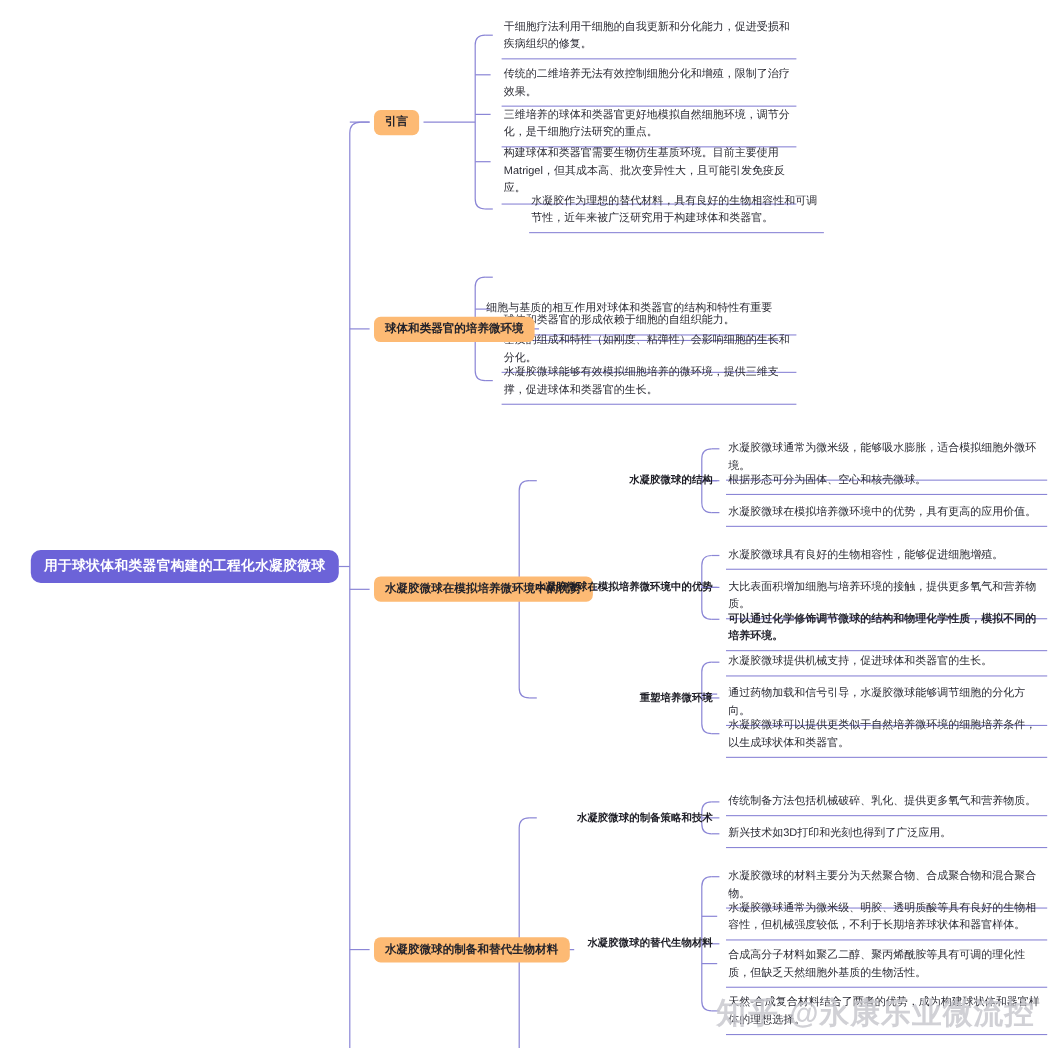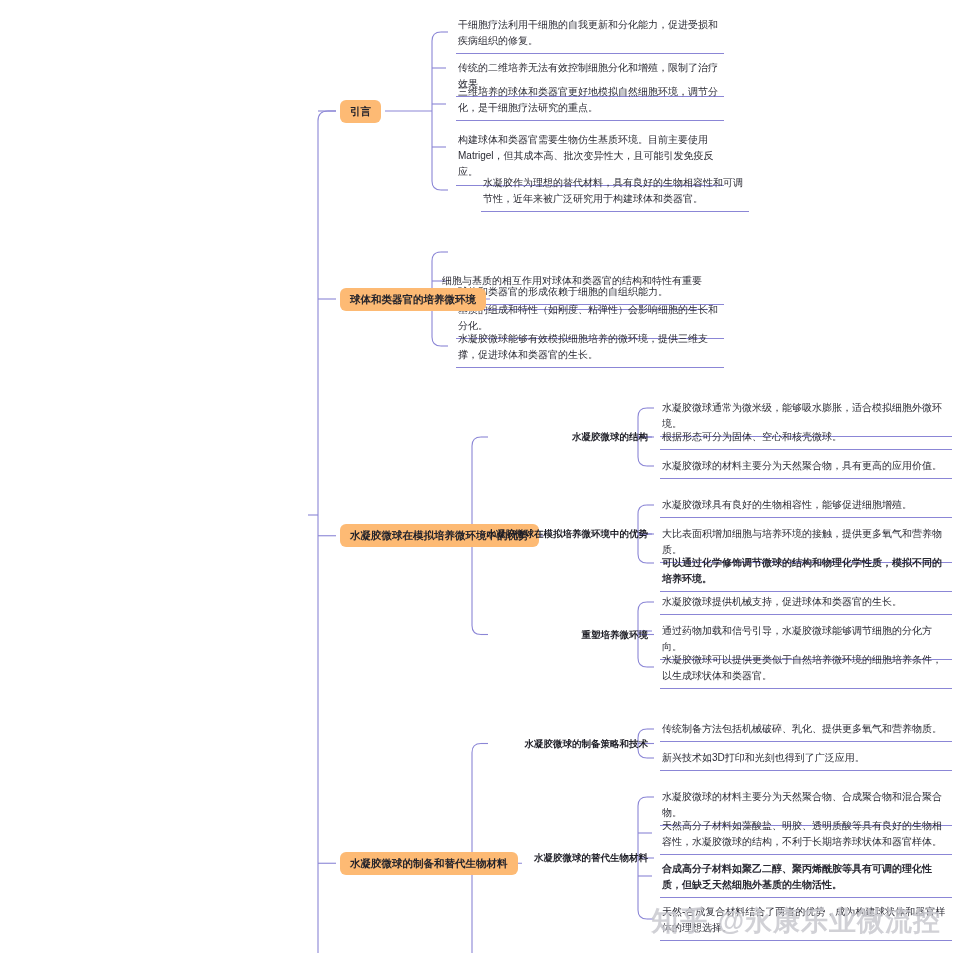--- a/index.html
+++ b/index.html
@@ -158,45 +158,46 @@
       <path d="M 318 111 L 336 111"></path>
       <path d="M 318 299 L 336 299"></path>
       <path d="M 318 535.75 L 336 535.75"></path>
       <path d="M 318 863.25 L 336 863.25"></path>
       <path d="M 318 1186.5 L 336 1186.5"></path>
       <path d="M 318 1343.5 L 336 1343.5"></path>
       <path d="M 328 111 L 336 111"></path>
       <path d="M 328 1343.5 L 336 1343.5"></path>
     </svg>
 
+  <div class="root" style="left:28px; top:500px;">用于球状体和类器官构建的工程化水凝胶微球</div>
 
   <div id="nodes">
       <div class="leaf" style="left: 456px; top: 14px; width: 268px;">干细胞疗法利用干细胞的自我更新和分化能力，促进受损和疾病组织的修复。</div>
       <div class="leaf" style="left: 456px; top: 57px; width: 268px;">传统的二维培养无法有效控制细胞分化和增殖，限制了治疗效果。</div>
-      <div class="leaf" style="left: 456px; top: 81px; width: 268px;">三维培养的球体和类器官更好地模拟自然细胞环境，调节分化，是干细胞疗法研究的重点。</div>
+      <div class="leaf" style="left: 456px; top: 94px; width: 268px;">三维培养的球体和类器官更好地模拟自然细胞环境，调节分化，是干细胞疗法研究的重点。</div>
       <div class="leaf" style="left: 456px; top: 129px; width: 268px;">构建球体和类器官需要生物仿生基质环境。目前主要使用Matrigel，但其成本高、批次变异性大，且可能引发免疫反应。</div>
       <div class="leaf" style="left: 456px; top: 172px; width: 268px; margin-left: 25px;">水凝胶作为理想的替代材料，具有良好的生物相容性和可调节性，近年来被广泛研究用于构建球体和类器官。</div>
       <div class="leaf" style="left: 456px; top: 241px; width: 268px; margin-top: 40px;">球体和类器官的形成依赖于细胞的自组织能力。</div>
       <div class="leaf" style="left: 440px; top: 270px; width: 268px;">细胞与基质的相互作用对球体和类器官的结构和特性有重要影响。</div>
       <div class="leaf" style="left: 456px; top: 299px; width: 268px;">基质的组成和特性（如刚度、粘弹性）会影响细胞的生长和分化。</div>
       <div class="leaf" style="left: 456px; top: 328px; width: 268px;">水凝胶微球能够有效模拟细胞培养的微环境，提供三维支撑，促进球体和类器官的生长。</div>
       <div class="leaf" style="left: 660px; top: 397px; width: 292px;">水凝胶微球通常为微米级，能够吸水膨胀，适合模拟细胞外微环境。</div>
       <div class="leaf" style="left: 660px; top: 426px; width: 292px;">根据形态可分为固体、空心和核壳微球。</div>
-      <div class="leaf" style="left: 660px; top: 455px; width: 292px;">水凝胶微球的材料主要分为天然聚合物，具有更高的应用价值。</div>
+      <div class="leaf" style="left: 660px; top: 455px; width: 292px;">水凝胶微球在模拟培养微环境中的优势，具有更高的应用价值。</div>
       <div class="leaf" style="left: 660px; top: 494px; width: 292px;">水凝胶微球具有良好的生物相容性，能够促进细胞增殖。</div>
       <div class="leaf" style="left: 660px; top: 523px; width: 292px;">大比表面积增加细胞与培养环境的接触，提供更多氧气和营养物质。</div>
       <div class="leaf" style="left: 660px; top: 552px; width: 292px; font-weight: bold;">可以通过化学修饰调节微球的结构和物理化学性质，模拟不同的培养环境。</div>
       <div class="leaf" style="left: 660px; top: 591px; width: 292px;">水凝胶微球提供机械支持，促进球体和类器官的生长。</div>
       <div class="leaf" style="left: 660px; top: 620px; width: 292px;">通过药物加载和信号引导，水凝胶微球能够调节细胞的分化方向。</div>
       <div class="leaf" style="left: 660px; top: 649px; width: 292px;">水凝胶微球可以提供更类似于自然培养微环境的细胞培养条件，以生成球状体和类器官。</div>
       <div class="leaf" style="left: 660px; top: 718px; width: 292px;">传统制备方法包括机械破碎、乳化、提供更多氧气和营养物质。</div>
       <div class="leaf" style="left: 660px; top: 747px; width: 292px;">新兴技术如3D打印和光刻也得到了广泛应用。</div>
       <div class="leaf" style="left: 660px; top: 786px; width: 292px;">水凝胶微球的材料主要分为天然聚合物、合成聚合物和混合聚合物。</div>
-      <div class="leaf" style="left: 660px; top: 815px; width: 292px;">天然高分子材料如藻酸盐、明胶、透明质酸等具有良好的生物相容性，水凝胶微球的结构，不利于长期培养球状体和器官样体。</div>
-      <div class="leaf" style="left: 660px; top: 858px; width: 292px; font-weight: bold;">合成高分子材料如聚乙二醇、聚丙烯酰胺等具有可调的理化性质，但缺乏天然细胞外基质的生物活性。</div>
+      <div class="leaf" style="left: 660px; top: 815px; width: 292px;">水凝胶微球通常为微米级、明胶、透明质酸等具有良好的生物相容性，但机械强度较低，不利于长期培养球状体和器官样体。</div>
+      <div class="leaf" style="left: 660px; top: 858px; width: 292px;">合成高分子材料如聚乙二醇、聚丙烯酰胺等具有可调的理化性质，但缺乏天然细胞外基质的生物活性。</div>
       <div class="leaf" style="left: 660px; top: 901px; width: 292px;">天然-合成复合材料结合了两者的优势，成为构建球状体和器官样体的理想选择。</div>
       <div class="l2" style="left: 340px; top: 99.5px;">引言</div>
       <div class="l2" style="left: 340px; top: 287.5px;">球体和类器官的培养微环境</div>
       <div class="l2" style="left: 340px; top: 524.25px;">水凝胶微球在模拟培养微环境中的优势</div>
       <div class="l3 ra" style="left: 648px; top: 431px;">水凝胶微球的结构</div>
       <div class="l3 ra" style="left: 648px; top: 528px;">水凝胶微球在模拟培养微环境中的优势</div>
       <div class="l3 ra" style="left: 648px; top: 628.5px;">重塑培养微环境</div>
       <div class="l2" style="left: 340px; top: 851.75px;">水凝胶微球的制备和替代生物材料</div>
       <div class="l3 ra" style="left: 648px; top: 737.5px;">水凝胶微球的制备策略和技术</div>
       <div class="l3 ra" style="left: 648px; top: 852px;">水凝胶微球的替代生物材料</div>

